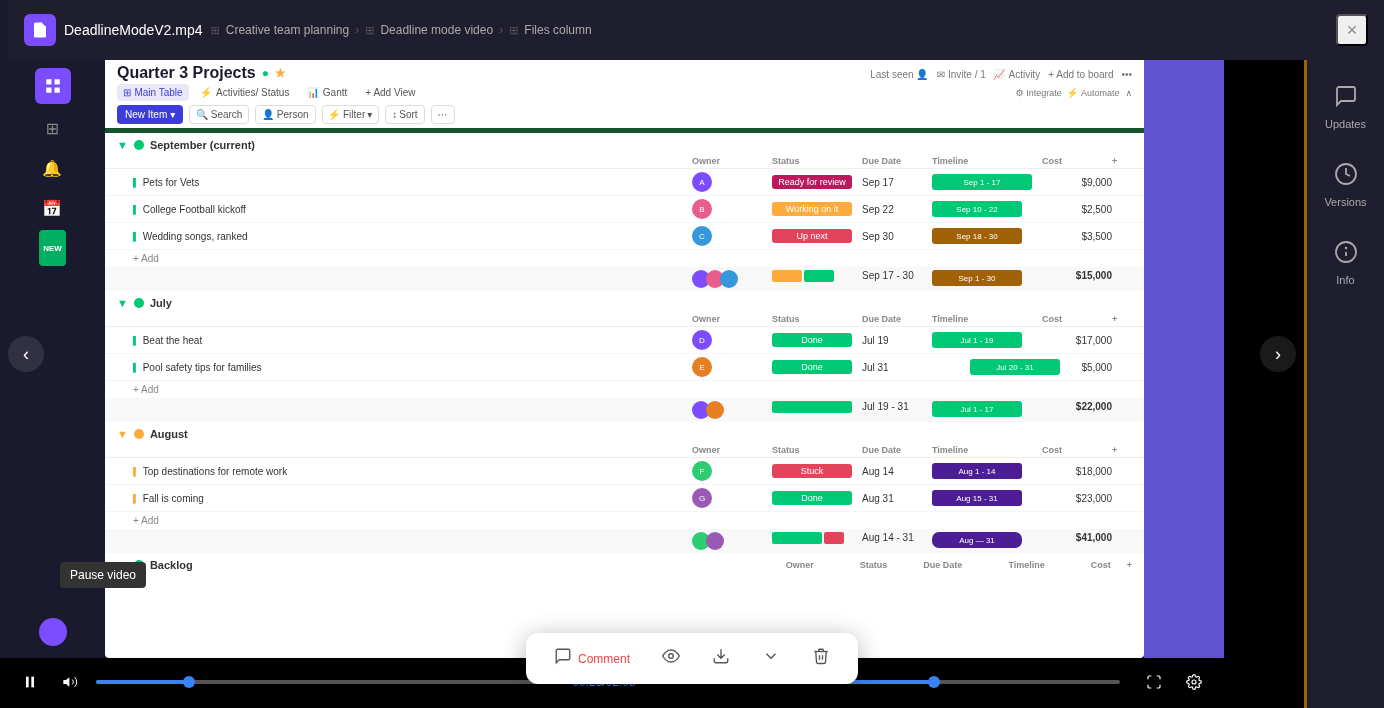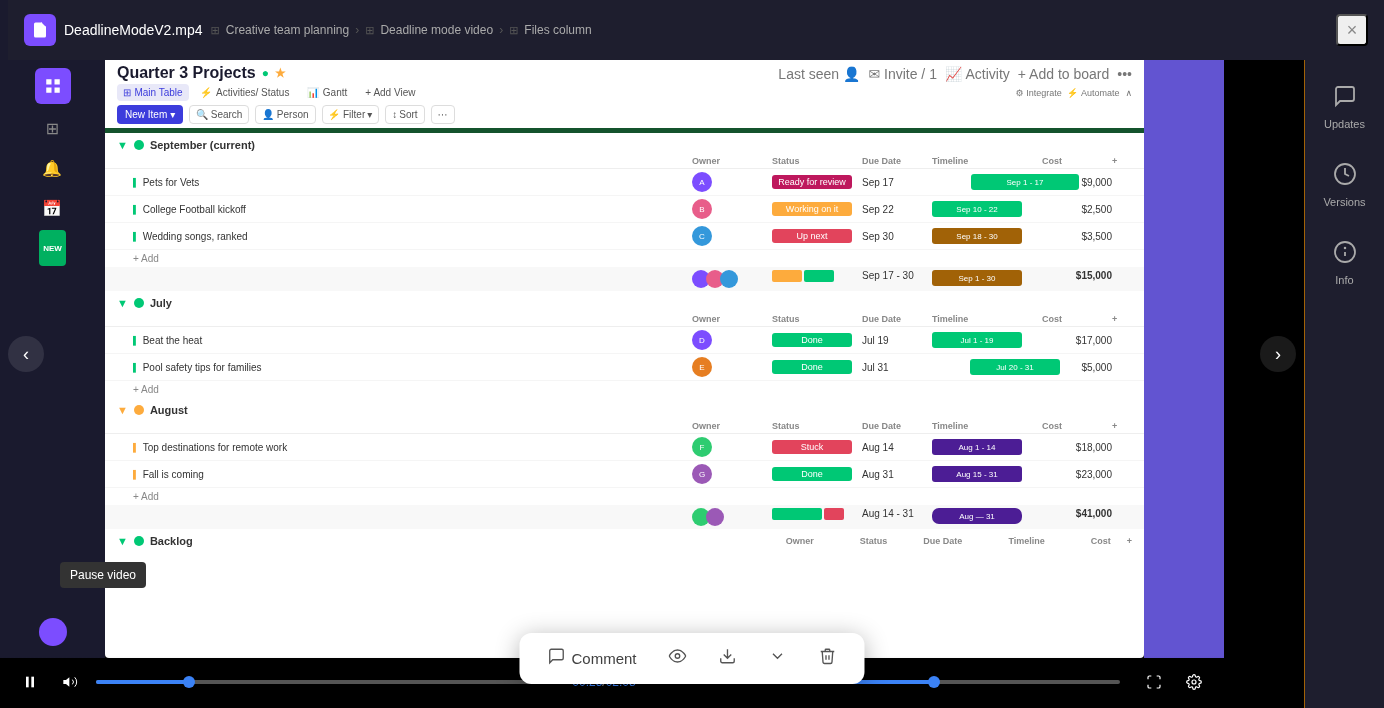--- a/index.html
+++ b/index.html
@@ -17,21 +17,21 @@
     .file-name { color: #fff; font-size: 14px; font-weight: 500; }
     .breadcrumb { display: flex; align-items: center; gap: 6px; color: #888; font-size: 12px; }
     .breadcrumb span { color: #aaa; cursor: pointer; }
     .breadcrumb .sep { color: #555; }
     .close-btn { color: #888; font-size: 18px; cursor: pointer; width: 32px; height: 32px; display: flex; align-items: center; justify-content: center; border-radius: 4px; }
 
     
     .right-panel {
       position: absolute; right: 0; top: 56px; width: 80px; bottom: 0;
       background: #1e1e2e; display: flex; flex-direction: column; align-items: center;
-      padding: 16px 0; gap: 8px; border-left: 1px solid #a16207;
+      padding: 16px 0; gap: 8px; border-left: 3px solid #a16207;
     }
     .right-panel-item {
       display: flex; flex-direction: column; align-items: center; gap: 4px;
       padding: 12px 8px; cursor: pointer; border-radius: 8px; width: 70px;
     }
     .right-panel-item .icon { font-size: 22px; color: #aaa; }
     .right-panel-item .label { font-size: 11px; color: #aaa; text-align: center; }
 
     
     .nav-arrow {
@@ -72,21 +72,21 @@
     .ctrl-btn-right { margin-left: auto; }
 
     
     .bottom-bar {
       position: absolute; bottom: 24px; left: 50%; transform: translateX(-50%);
       background: #fff; border-radius: 12px; padding: 10px 20px;
       display: flex; align-items: center; gap: 16px; box-shadow: 0 4px 24px rgba(0,0,0,0.3);
       z-index: 200;
     }
     .bottom-bar-btn { background: none; border: none; cursor: pointer; color: #555; font-size: 18px; display: flex; align-items: center; gap: 6px; padding: 4px 8px; border-radius: 6px; }
-    .bottom-bar-btn .btn-label { font-size: 15px; color: #404040; }
+    .bottom-bar-btn .btn-label { font-size: 12px; color: #ef4444; }
 
     
     .screen-content {
       position: absolute; left: 105px; top: 0; right: 160px; bottom: 50px;
       background: #fff; border-radius: 4px; overflow: hidden; font-size: 11px;
     }
 
     
     .screen-sidebar {
       position: absolute; left: 0; top: 0; width: 105px; bottom: 50px;
@@ -225,21 +225,21 @@
 
   <div class="screen-content">
 
     <div class="board-header">
       <div style="display:flex; justify-content:space-between; align-items:center;">
         <div class="board-title">
           <span>Quarter 3 Projects</span>
           <span style="color:#00c875; font-size:12px;">●</span>
           <span style="color:#fdab3d; font-size:12px;">★</span>
         </div>
-        <div style="display:flex; align-items:flex-end; gap:8px; font-size:14px; color:#777;">
+        <div style="display:flex; align-items:flex-end; gap:8px; font-size:10px; color:#777;">
           <span>Last seen 👤</span>
           <span>✉ Invite / 1</span>
           <span>📈 Activity</span>
           <span>+ Add to board</span>
           <span>•••</span>
         </div>
       </div>
       <div class="board-actions">
         <div class="board-tab active">⊞ <span>Main Table</span></div>
         <div class="board-tab">⚡ <span>Activities/ Status</span></div>
@@ -288,21 +288,21 @@
             <span>Pets for Vets</span>
           </span>
         <span class="row-owner">
             <div class="avatar">A</div>
           </span>
         <span>
             <div class="status-badge status-ready">Ready for review</div>
           </span>
         <span class="due-date">Sep 17</span>
         <span>
-            <div class="timeline-bar tl-green" style="width:108px;margin-left:39px;">Sep 1 - 17</div>
+            <div class="timeline-bar tl-green" style="width:100px;">Sep 1 - 17</div>
           </span>
         <span class="cost">$9,000</span>
         <span></span>
       </div>
       <div class="table-row">
         <span class="row-name">
             <span style="color:#00c875; font-size:8px;">▌</span> 
             <span>College Football kickoff</span>
           </span>
         <span class="row-owner">
@@ -404,20 +404,38 @@
             <div class="status-badge status-done">Done</div>
           </span>
         <span class="due-date">Jul 31</span>
         <span>
             <div class="timeline-bar tl-green" style="width:90px;margin-left:38px;">Jul 20 - 31</div>
           </span>
         <span class="cost">$5,000</span>
         <span></span>
       </div>
       <div class="add-row">+ Add</div>
+      <div class="sum-row">
+        <span></span>
+        <span>
+            <div style="display:flex; gap:2px;">
+              <div style="width:18px;height:18px;border-radius:50%;background:#7c4dff;"></div>
+              <div style="width:18px;height:18px;border-radius:50%;background:#e67e22;margin-left:-6px;"></div>
+            </div>
+          </span>
+        <span>
+            <div style="width:80px;height:12px;background:#00c875;border-radius:2px;"></div>
+          </span>
+        <span class="due-date">Jul 19 - 31</span>
+        <span>
+            <div class="timeline-bar tl-green" style="width:90px;">Jul 1 - 17</div>
+          </span>
+        <span class="sum-cost">$22,000</span>
+        <span></span>
+      </div>
 
       <div class="group-header">
         <span style="color:#fdab3d;">▼</span>
         <span class="group-dot" style="background:#fdab3d;"></span>
         <span>August</span>
       </div>
       <div class="table-cols">
         <span></span>
           <span>Owner</span>
           <span>Status</span>

